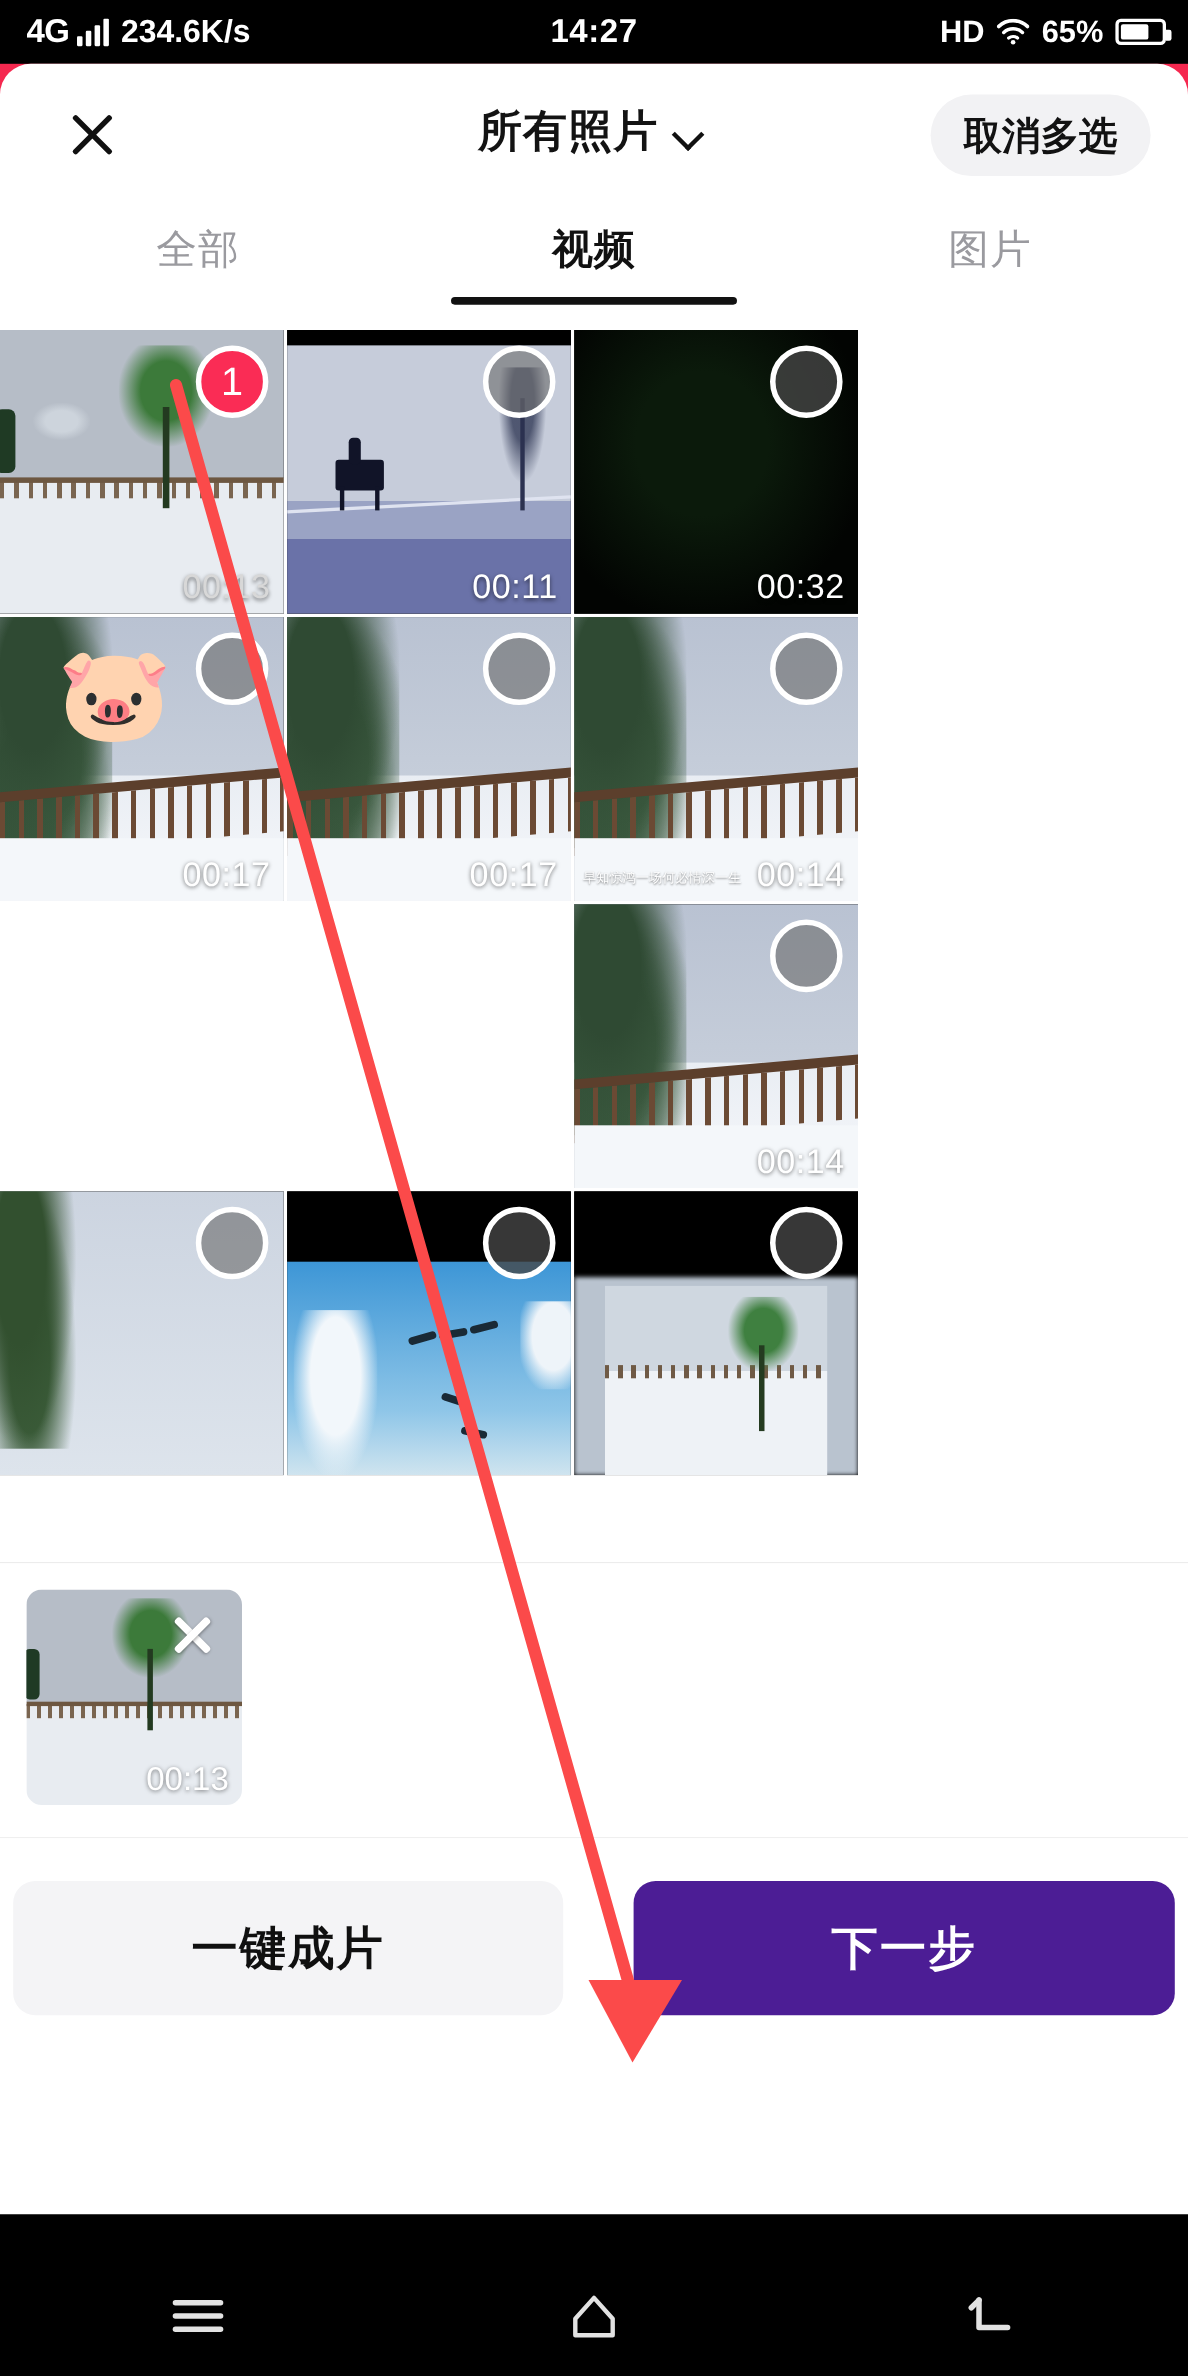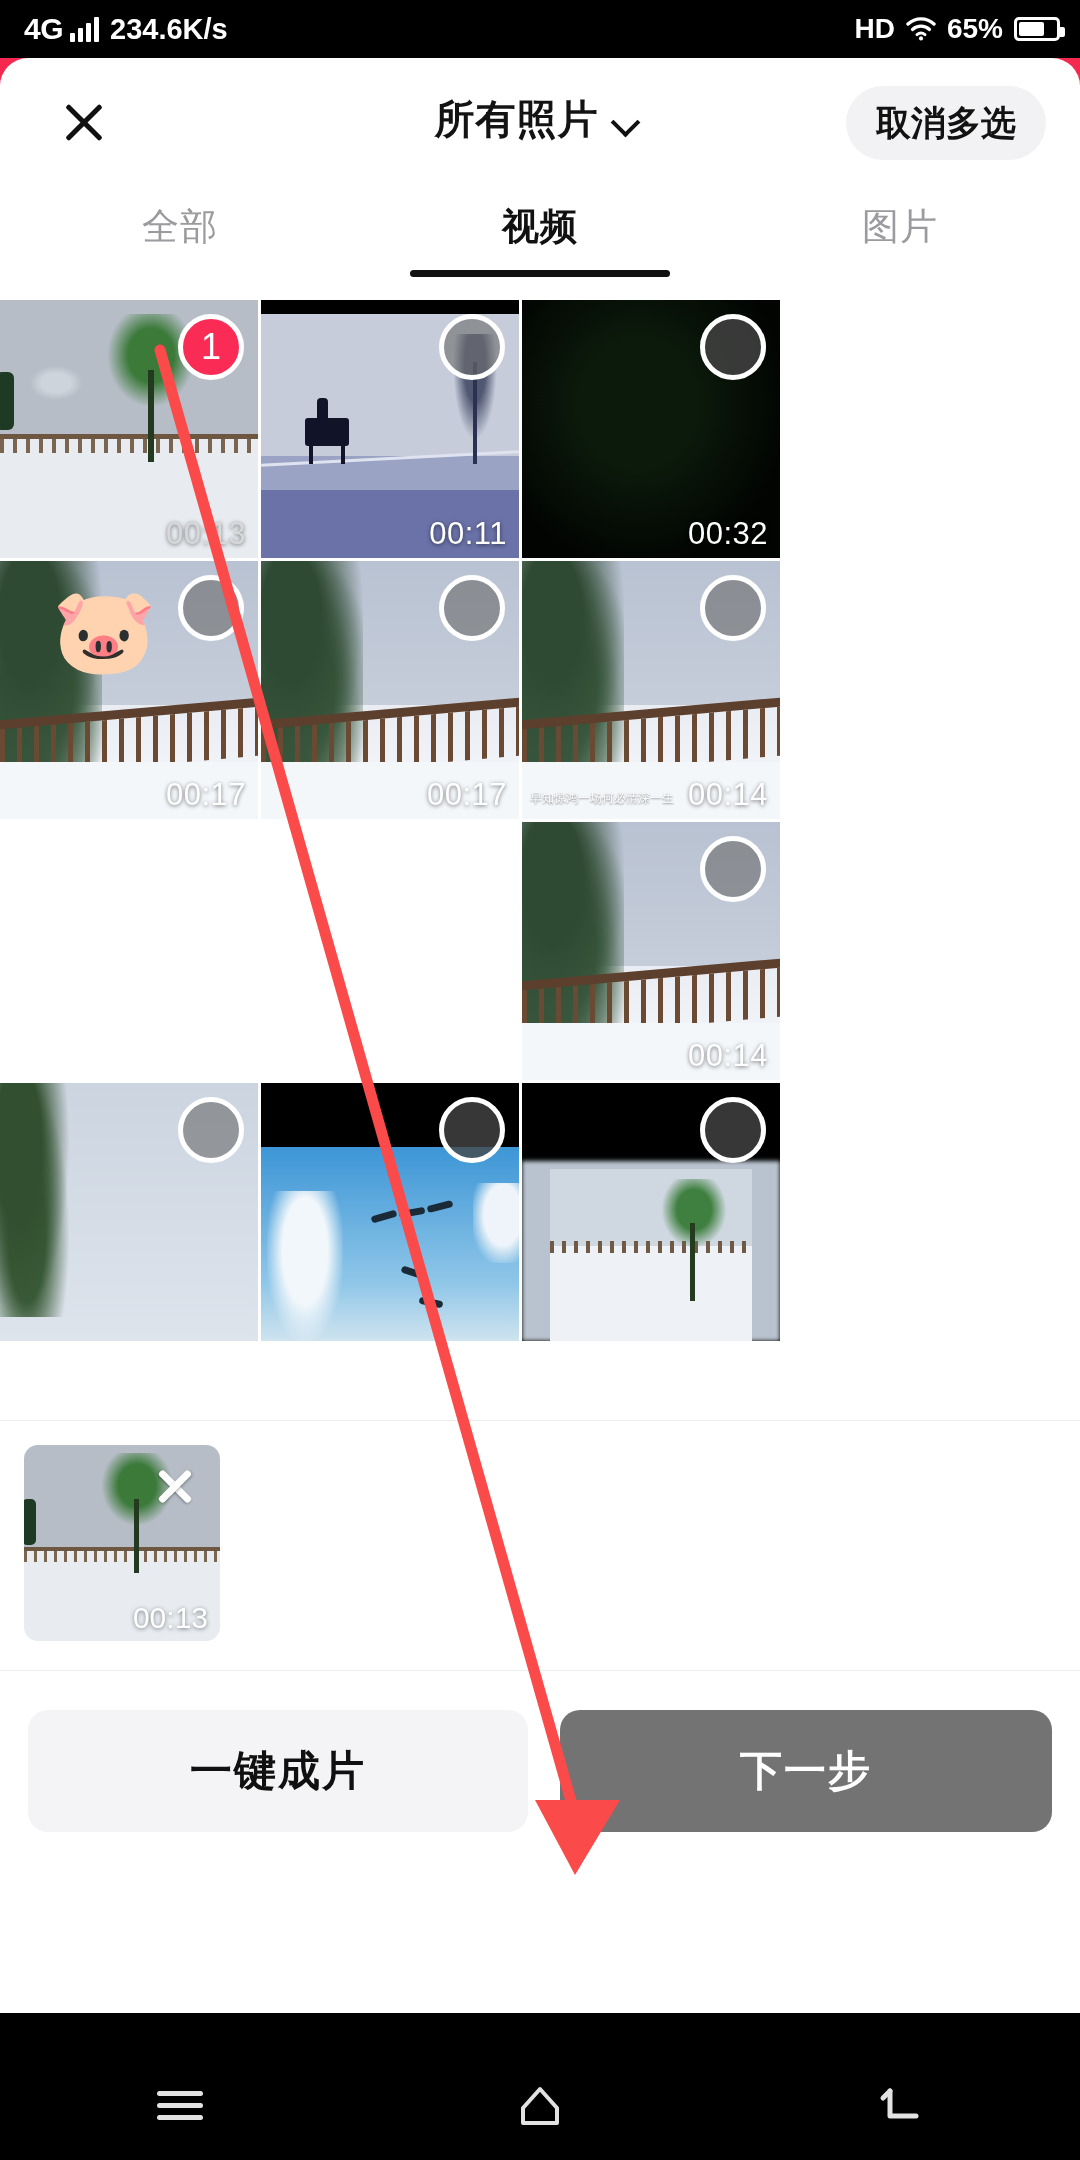--- a/index.html
+++ b/index.html
@@ -127,26 +127,26 @@
     top:20px; width:42px; height:7px; background:#fff; border-radius:3px;
     box-shadow:0 1px 3px rgba(0,0,0,.35); }
   .tray-x::before { transform:rotate(45deg); }
   .tray-x::after { transform:rotate(-45deg); }
   .tray-dur { position:absolute; right:12px; bottom:6px; color:#fff;
     font-size:30px; text-shadow:0 1px 4px rgba(0,0,0,.5); }
 
   
   .actions { position:relative; height:200px; background:#fff;
     border-top:1px solid #efefef; display:flex; align-items:center;
-    justify-content:space-between; padding:0 28px; }
+    justify-content:space-between; padding:0 12px; }
   .btn { height:122px; border-radius:20px; display:flex; align-items:center;
     justify-content:center; cursor:pointer; }
   .btn-sec { width:500px; background:#f4f4f6; }
   .btn-sec span { font-size:42px; font-weight:700; color:#101010; letter-spacing:2px; }
-  .btn-pri { width:492px; background:#737373; }
+  .btn-pri { width:492px; background:#4c1d95; }
   .btn-pri span { font-size:42px; font-weight:700; color:#fff; letter-spacing:2px; }
 
   
   .navbar { position:absolute; left:0; bottom:0; width:1080px; height:110px;
     background:#000; display:flex; align-items:center; }
   .nav-btn { flex:1; display:flex; align-items:center; justify-content:center;
     cursor:pointer; }
   .nav-menu i { display:block; width:46px; height:5px; background:#e2e2e2;
     border-radius:3px; margin:7px 0; }
 
@@ -162,20 +162,21 @@
     <div class="sb-left">
       <span class="sb-4g">4G</span>
       <span class="bars">
           <i></i>
           <i></i>
           <i></i>
           <i></i>
         </span>
       <span class="sb-speed">234.6K/s</span>
     </div>
+    <div class="sb-clock">14:27</div>
     <div class="sb-right">
       <span class="sb-hd">HD</span>
       <span class="wifi">
         <svg width="30" height="24" viewBox="0 0 30 24">
           <path d="M2 7 A19 19 0 0 1 28 7" stroke="#fff" stroke-width="3.4" fill="none" stroke-linecap="round"></path>
           <path d="M6.5 12.5 A12.5 12.5 0 0 1 23.5 12.5" stroke="#fff" stroke-width="3.2" fill="none" stroke-linecap="round"></path>
           <path d="M11 17.6 A6.5 6.5 0 0 1 19 17.6" stroke="#fff" stroke-width="3" fill="none" stroke-linecap="round"></path>
           <circle cx="15" cy="21.4" r="2.1" fill="#fff"></circle>
         </svg>
       </span>

